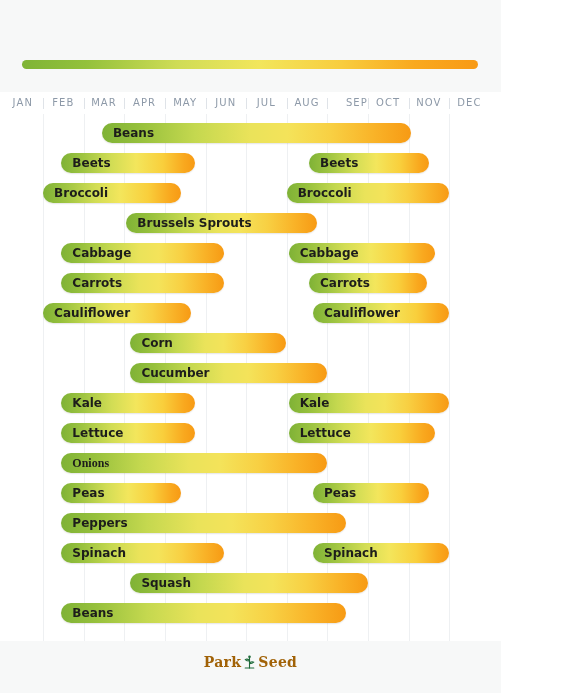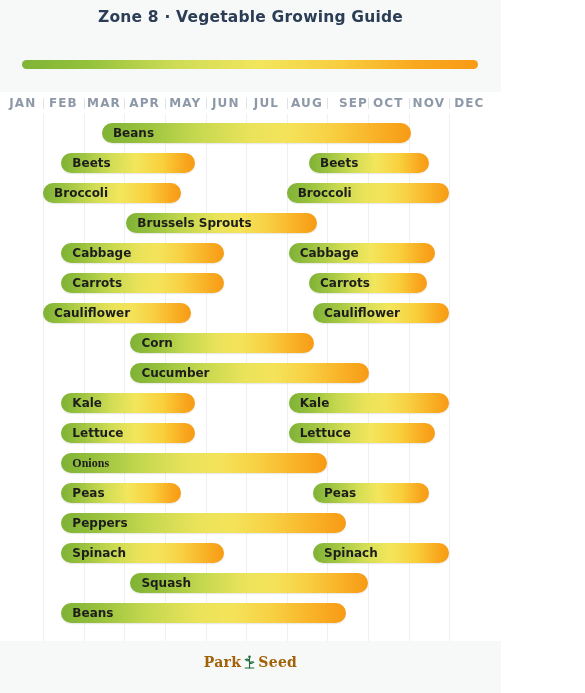--- a/index.html
+++ b/index.html
@@ -43,22 +43,22 @@
     border-radius:5px;
     background:linear-gradient(90deg,#7fb436 0%,#93c13b 14%,#cfdc56 34%,#f2e65c 52%,#f8cd3e 70%,#f9a91f 86%,#f89a15 100%);
   }
 
   
   .month-axis{
     position:absolute;left:0;top:96px;width:501px;height:18px;
   }
   .month-cell{
     position:absolute;top:0;height:18px;
-    font-size:12px;letter-spacing:1.1px;color:#8d99a8;
-    text-align:center;line-height:14px;font-weight:bold;
+    font-size:10px;letter-spacing:1.1px;color:#8d99a8;
+    text-align:center;line-height:14px;font-weight:normal;
   }
   .month-cell:not(:first-child)::before{
     content:"";position:absolute;left:0;top:2px;width:1px;height:11px;
     background:#dfe3e8;
   }
 
   
   .chart-area{
     position:absolute;left:0;top:114px;width:501px;height:527px;
   }
@@ -84,21 +84,20 @@
     position:absolute;left:0;top:13px;width:501px;text-align:center;
     font-family:"DejaVu Serif", serif;
     font-size:14px;font-weight:bold;color:#a16207;letter-spacing:.3px;
   }
   .brand span.mark{display:inline-block;vertical-align:-3px;margin:0 2px;}
 </style>
 </head>
 <body>
 
 <div class="header-panel">
-  <div class="chart-title">Zone 8  ·  Vegetable Growing Guide</div>
 
 
   <div class="legend-bar"></div>
 </div>
 
 <div class="month-axis" id="month-axis">
     <div class="month-cell" style="left: 2.5px; width: 40.6px;">JAN</div>
     <div class="month-cell" style="left: 43.1px; width: 40.6px;">FEB</div>
     <div class="month-cell" style="left: 83.7px; width: 40.6px;">MAR</div>
     <div class="month-cell" style="left: 124.3px; width: 40.6px;">APR</div>
@@ -153,24 +152,24 @@
     </div>
     <div class="bar" style="left: 309.03px; width: 117.74px; top: 159px; background: linear-gradient(90deg, rgb(127, 178, 54) 0%, rgb(158, 196, 65) 16%, rgb(210, 221, 85) 38%, rgb(243, 230, 92) 56%, rgb(249, 207, 60) 76%, rgb(249, 168, 30) 92%, rgb(247, 154, 20) 100%);">
       <div class="bar-label">Carrots</div>
     </div>
     <div class="bar" style="left: 43.1px; width: 148.19px; top: 189px; background: linear-gradient(90deg, rgb(127, 178, 54) 0%, rgb(150, 192, 60) 12%, rgb(196, 216, 79) 30%, rgb(234, 227, 90) 48%, rgb(244, 227, 90) 60%, rgb(248, 208, 67) 74%, rgb(249, 179, 40) 88%, rgb(247, 154, 20) 100%);">
       <div class="bar-label">Cauliflower</div>
     </div>
     <div class="bar" style="left: 313.09px; width: 136.01px; top: 189px; background: linear-gradient(90deg, rgb(127, 178, 54) 0%, rgb(158, 196, 65) 16%, rgb(210, 221, 85) 38%, rgb(243, 230, 92) 56%, rgb(249, 207, 60) 76%, rgb(249, 168, 30) 92%, rgb(247, 154, 20) 100%);">
       <div class="bar-label">Cauliflower</div>
     </div>
-    <div class="bar" style="left: 130.39px; width: 156px; top: 219px; background: linear-gradient(90deg, rgb(127, 178, 54) 0%, rgb(150, 192, 60) 12%, rgb(196, 216, 79) 30%, rgb(234, 227, 90) 48%, rgb(244, 227, 90) 60%, rgb(248, 208, 67) 74%, rgb(249, 179, 40) 88%, rgb(247, 154, 20) 100%); padding-left: 28px;">
+    <div class="bar" style="left: 130.39px; width: 156px; top: 219px; background: linear-gradient(90deg, rgb(127, 178, 54) 0%, rgb(150, 192, 60) 12%, rgb(196, 216, 79) 30%, rgb(234, 227, 90) 48%, rgb(244, 227, 90) 60%, rgb(248, 208, 67) 74%, rgb(249, 179, 40) 88%, rgb(247, 154, 20) 100%);">
       <div class="bar-label">Corn</div>
     </div>
-    <div class="bar" style="left: 130.39px; width: 196.91px; top: 249px; background: linear-gradient(90deg, rgb(127, 178, 54) 0%, rgb(150, 192, 60) 12%, rgb(196, 216, 79) 30%, rgb(234, 227, 90) 48%, rgb(244, 227, 90) 60%, rgb(248, 208, 67) 74%, rgb(249, 179, 40) 88%, rgb(247, 154, 20) 100%); padding-left: 42px;">
+    <div class="bar" style="left: 130.39px; width: 196.91px; top: 249px; background: linear-gradient(90deg, rgb(127, 178, 54) 0%, rgb(150, 192, 60) 12%, rgb(196, 216, 79) 30%, rgb(234, 227, 90) 48%, rgb(244, 227, 90) 60%, rgb(248, 208, 67) 74%, rgb(249, 179, 40) 88%, rgb(247, 154, 20) 100%);">
       <div class="bar-label">Cucumber</div>
     </div>
     <div class="bar" style="left: 61.37px; width: 133.98px; top: 279px; background: linear-gradient(90deg, rgb(127, 178, 54) 0%, rgb(158, 196, 65) 16%, rgb(210, 221, 85) 38%, rgb(243, 230, 92) 56%, rgb(249, 207, 60) 76%, rgb(249, 168, 30) 92%, rgb(247, 154, 20) 100%);">
       <div class="bar-label">Kale</div>
     </div>
     <div class="bar" style="left: 288.73px; width: 160.37px; top: 279px; background: linear-gradient(90deg, rgb(127, 178, 54) 0%, rgb(150, 192, 60) 12%, rgb(196, 216, 79) 30%, rgb(234, 227, 90) 48%, rgb(244, 227, 90) 60%, rgb(248, 208, 67) 74%, rgb(249, 179, 40) 88%, rgb(247, 154, 20) 100%);">
       <div class="bar-label">Kale</div>
     </div>
     <div class="bar" style="left: 61.37px; width: 133.98px; top: 309px; background: linear-gradient(90deg, rgb(127, 178, 54) 0%, rgb(158, 196, 65) 16%, rgb(210, 221, 85) 38%, rgb(243, 230, 92) 56%, rgb(249, 207, 60) 76%, rgb(249, 168, 30) 92%, rgb(247, 154, 20) 100%);">
       <div class="bar-label">Lettuce</div>

